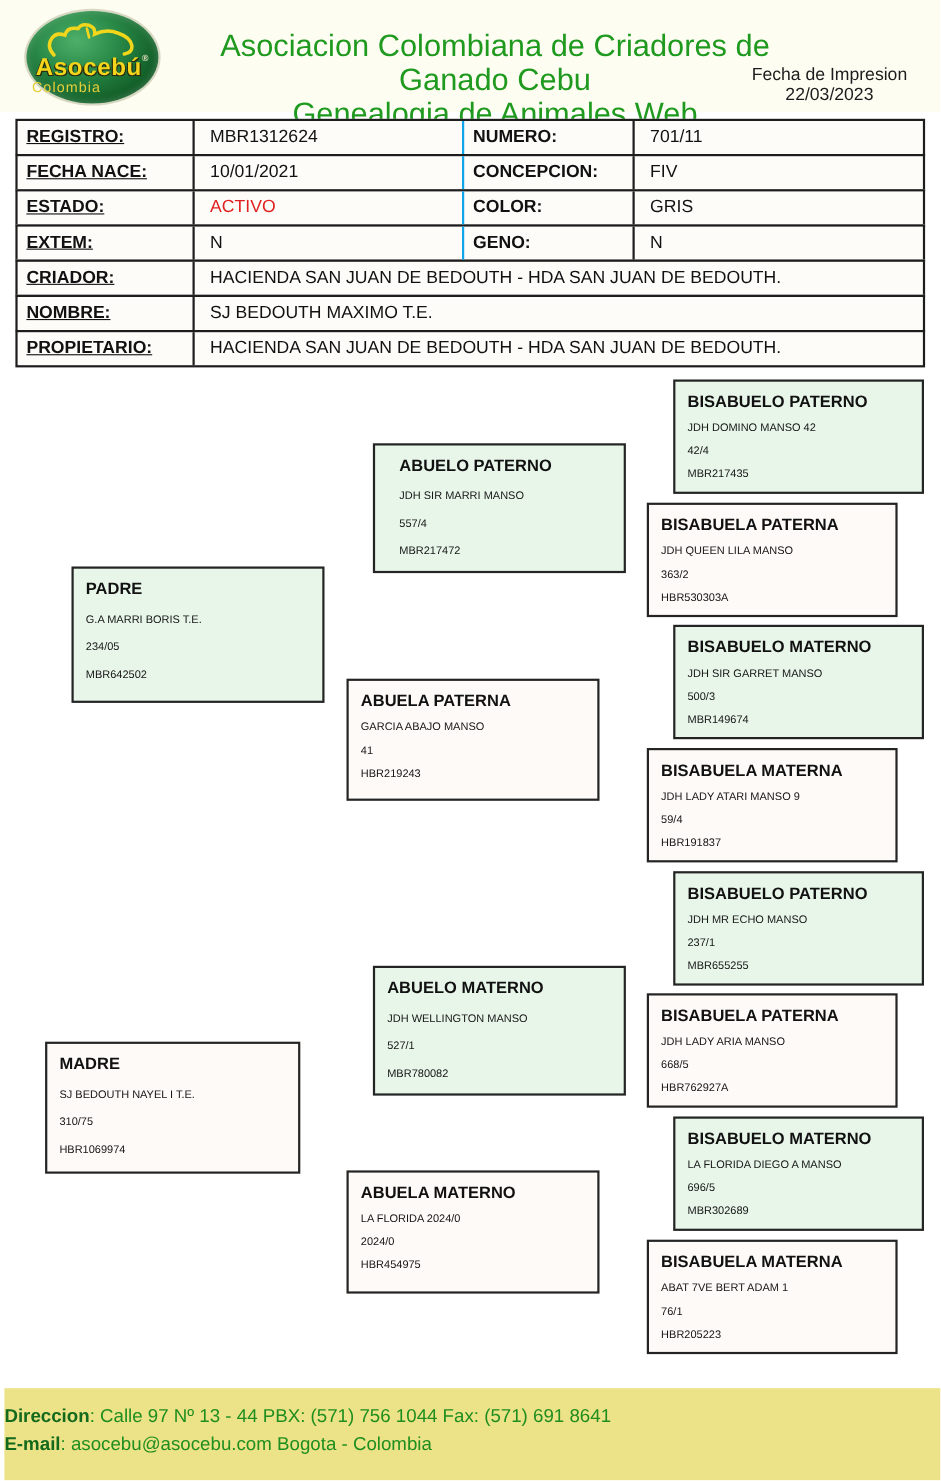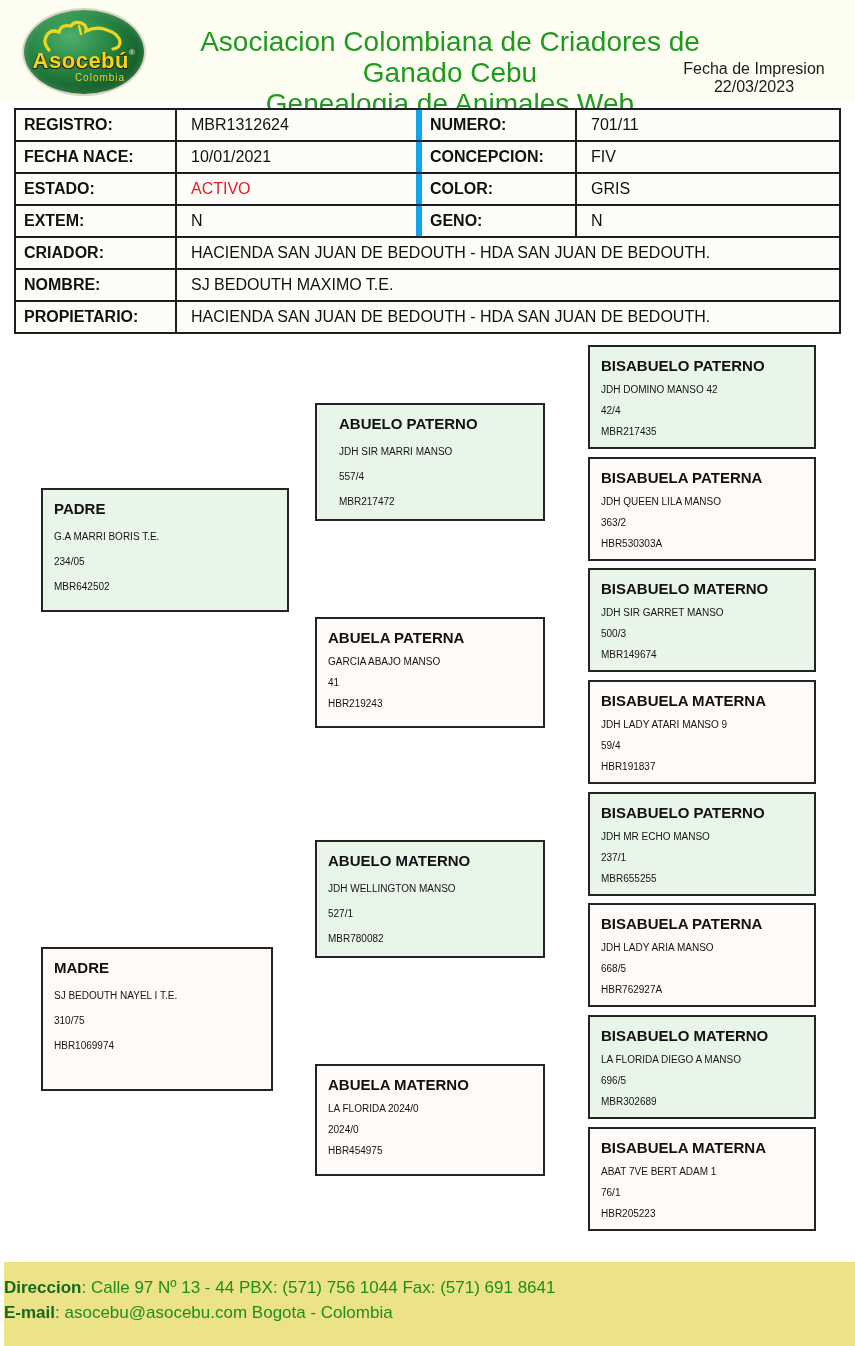--- a/index.html
+++ b/index.html
@@ -11,44 +11,44 @@
   .header { position:absolute; left:0; top:0; width:855px; height:102px; background:#fdfdf2; }
   .logo { position:absolute; left:24px; top:10px; width:120px; height:84px;
           border-radius:50%;
           background:radial-gradient(ellipse at 38% 32%, #4db06a 0%, #2a8a48 35%, #136029 70%, #0a4a1e 100%);
           box-shadow:0 0 0 2px #d8d8c2, inset 0 0 8px rgba(255,255,255,.25); }
   .logo svg.cow { position:absolute; left:17px; top:10px; }
   .logo .brand { position:absolute; left:0; top:38px; width:100%; text-align:center;
                  color:#f2d61b; font-weight:bold; font-size:22px; letter-spacing:.5px;
                  text-shadow:1px 1px 0 #2a2a10, -1px 1px 0 #2a2a10; }
   .logo .reg { font-size:8px; vertical-align:top; color:#e8e0c0; text-shadow:none; }
-  .logo .sub { position:absolute; left:16px; top:62px; width:100%; text-align:center;
-               color:#e8cf38; font-size:10px; letter-spacing:1px; }
+  .logo .sub { position:absolute; left:5px; top:62px; width:100%; 
+               color:#e8cf38; font-size:13px; letter-spacing:1px; }
   .titles { position:absolute; left:150px; top:26px; width:600px; text-align:center;
             color:#1f9a1f; font-size:28px; line-height:31px; }
   .printinfo { position:absolute; right:6px; top:60px; width:190px; text-align:center;
                color:#1c1c1c; font-size:16px; line-height:18px; }
 
   
   .itable { position:absolute; left:14px; top:108px; width:827px; font-size:16px; color:#111; }
   .irow { display:flex; width:100%; border:2px solid #1d1d1d; margin-top:-2px; background:#fdfcf9; }
   .irow:first-child { margin-top:0; }
   .icell { padding:6px 8px; display:flex; align-items:center; }
   .ilabel { font-weight:bold; }
-  .c1 { width:161px; border-right:2px solid #1d1d1d; }
-  .c2 { width:245px; border-right:6px solid #0ea5e9; padding-left:14px; }
+  .c1 { width:161px; border-right:2px solid #1d1d1d;text-decoration:underline; }
+  .c2 { width:245px; border-right:2px solid #0ea5e9; padding-left:14px; }
   .c3 { width:155px; border-right:2px solid #1d1d1d; }
   .c4 { flex:1; padding-left:14px; }
   .cv { flex:1; padding-left:14px; }
   .estado { color:#e02020; }
   .h33 .icell{ min-height:29px; } .h30 .icell{ min-height:26px; }
 
   
   .pbox { position:absolute; border:2px solid #242424; padding:10px 11px 6px 11px; }
-  .male   { background:#e8f6ea; }
+  .male   { background:#e8f6ea;margin-left:24px; }
   .female { background:#fdfaf7; }
   .ptitle { font-weight:bold; font-size:15px; color:#111; }
   .pline  { font-size:10px; color:#141414; }
   .tall .pline  { margin-top:14px; }
   .short .pline { margin-top:10px; }
 
   
   .footer { position:absolute; left:4px; top:1262px; width:855px; height:84px; background:#ece287;
             color:#1f8e1f; font-size:17px; padding-top:13px; line-height:25px; }
   .footer b { color:#13691c; }
@@ -109,46 +109,46 @@
     <div class="irow h30">
       <div class="icell ilabel c1">NOMBRE:</div>
       <div class="icell cv">SJ BEDOUTH MAXIMO  T.E.</div>
     </div>
     <div class="irow h33">
       <div class="icell ilabel c1">PROPIETARIO:</div>
       <div class="icell cv">HACIENDA SAN JUAN DE BEDOUTH - HDA SAN JUAN DE BEDOUTH.</div>
     </div>
   </div>
 
-  <div class="pbox male tall" style="left:41px; top:488px; width:248px; height:124px;">
+  <div class="pbox male tall" style="left:41px; top:515px; width:230px; height:124px;">
     <div class="ptitle">PADRE</div>
     <div class="pline">G.A MARRI BORIS T.E.</div>
     <div class="pline">234/05</div>
     <div class="pline">MBR642502</div>
   </div>
-  <div class="pbox female tall" style="left:41px; top:947px; width:232px; height:144px;">
+  <div class="pbox female tall" style="left:41px; top:947px; width:232px; height:120px;">
     <div class="ptitle">MADRE</div>
     <div class="pline">SJ BEDOUTH NAYEL I T.E.</div>
     <div class="pline">310/75</div>
     <div class="pline">HBR1069974</div>
   </div>
 
   <div class="pbox male tall" style="left:315px; top:403px; width:230px; height:118px;padding-left:22px;">
     <div class="ptitle">ABUELO PATERNO</div>
     <div class="pline">JDH SIR MARRI MANSO</div>
     <div class="pline">557/4</div>
     <div class="pline">MBR217472</div>
   </div>
   <div class="pbox female short" style="left:315px; top:617px; width:230px; height:111px;">
     <div class="ptitle">ABUELA PATERNA</div>
     <div class="pline">GARCIA ABAJO MANSO</div>
     <div class="pline">41</div>
     <div class="pline">HBR219243</div>
   </div>
-  <div class="pbox male tall" style="left:315px; top:840px; width:230px; height:118px;">
+  <div class="pbox male tall" style="left:315px; top:878px; width:230px; height:118px;">
     <div class="ptitle">ABUELO MATERNO</div>
     <div class="pline">JDH WELLINGTON MANSO</div>
     <div class="pline">527/1</div>
     <div class="pline">MBR780082</div>
   </div>
   <div class="pbox female short" style="left:315px; top:1064px; width:230px; height:112px;">
     <div class="ptitle">ABUELA MATERNO</div>
     <div class="pline">LA FLORIDA 2024/0</div>
     <div class="pline">2024/0</div>
     <div class="pline">HBR454975</div>

